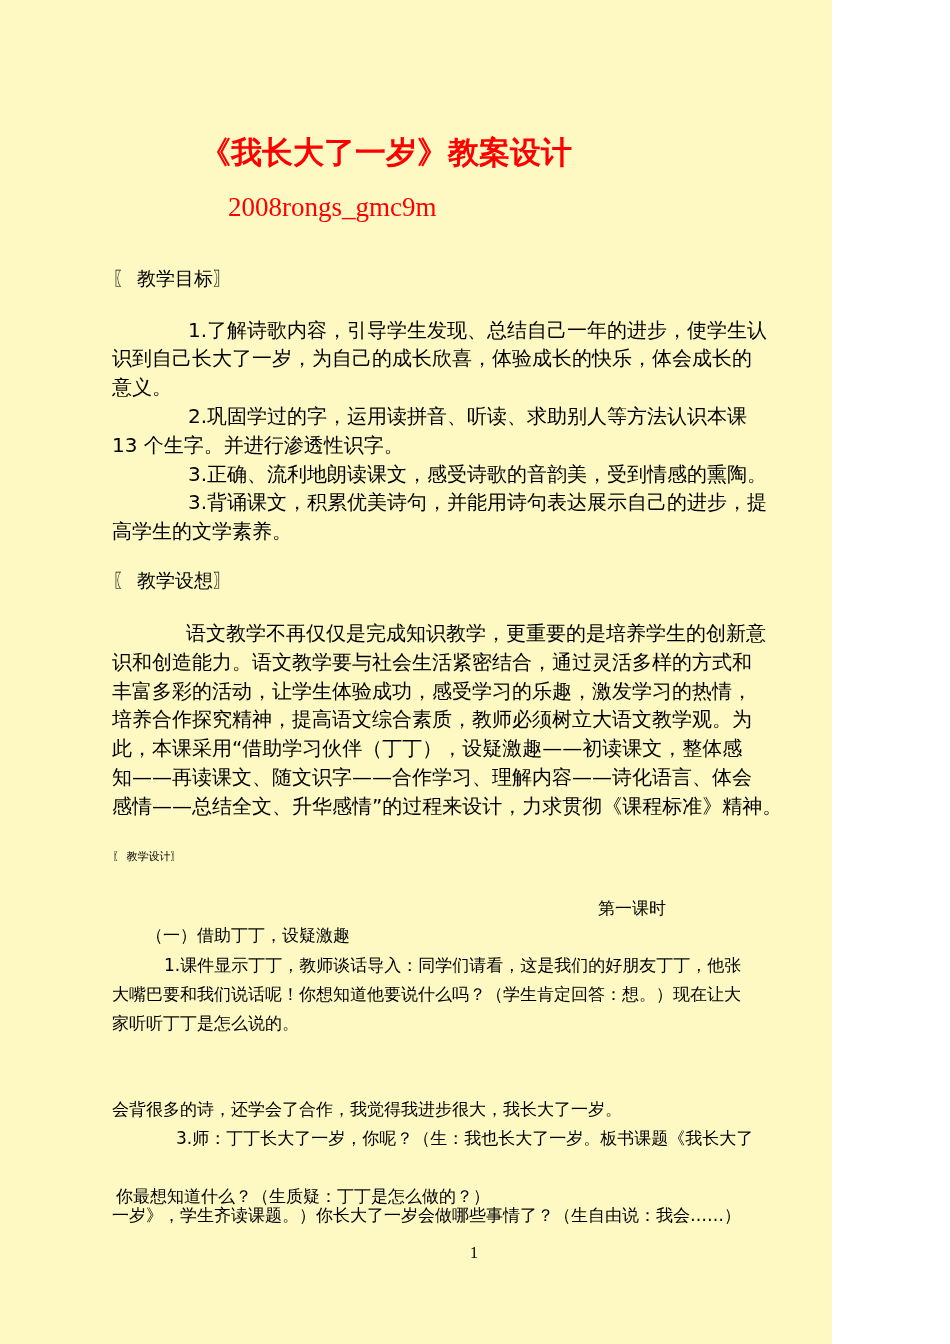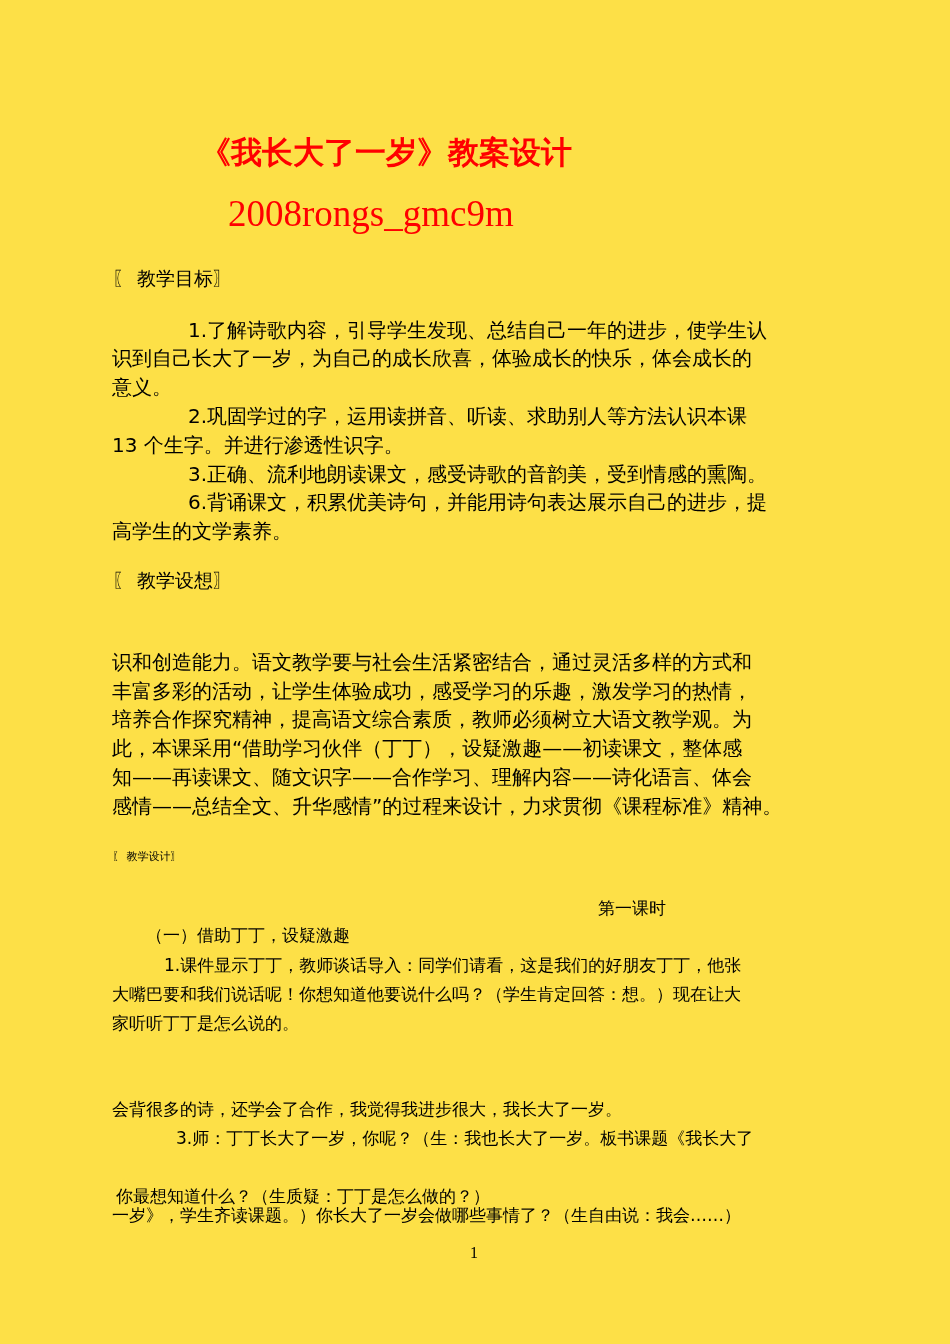--- a/index.html
+++ b/index.html
@@ -11,41 +11,41 @@
       width: 950px;
       height: 1344px;
       position: relative;
       overflow: hidden;
       font-family: "DejaVu Sans", "Liberation Sans", sans-serif;
       color: #000000;
     }
     .page {
       position: absolute;
       left: 0; top: 0;
-      width: 950px;
+      width: 832px;
       height: 1344px;
-      background: #fde047;
+      background: #fef9c3;
     }
     .title {
       position: absolute;
       left: 200px;
       top: 132px;
       font-family: "DejaVu Sans", "Liberation Sans", sans-serif;
       font-size: 31px;
       font-weight: bold;
       color: #ff0000;
       white-space: nowrap;
       letter-spacing: 0px;
     }
     .subtitle {
       position: absolute;
       left: 228px;
       top: 192px;
       font-family: "Liberation Serif", "DejaVu Serif", serif;
-      font-size: 37px;
+      font-size: 27px;
       color: #ff0000;
       white-space: nowrap;
     }
     .line {
       position: absolute;
       white-space: nowrap;
       font-size: 20px;
       line-height: 28px;
       color: #000000;
     }
@@ -80,25 +80,26 @@
   <div class="subtitle">2008rongs_gmc9m</div>
 
   <div class="heading" style="left:112px; top:265px;">〖 教学目标〗</div>
 
   <div class="line" style="left:188px; top:316px;">1.了解诗歌内容，引导学生发现、总结自己一年的进步，使学生认</div>
   <div class="line" style="left:112px; top:344px;">识到自己长大了一岁，为自己的成长欣喜，体验成长的快乐，体会成长的</div>
   <div class="line" style="left:112px; top:373px;">意义。</div>
   <div class="line" style="left:188px; top:402px;">2.巩固学过的字，运用读拼音、听读、求助别人等方法认识本课</div>
   <div class="line" style="left:112px; top:431px;">13 个生字。并进行渗透性识字。</div>
   <div class="line" style="left:188px; top:460px;">3.正确、流利地朗读课文，感受诗歌的音韵美，受到情感的熏陶。</div>
-  <div class="line" style="left:188px; top:488px;">6.背诵课文，积累优美诗句，并能用诗句表达展示自己的进步，提</div>
+  <div class="line" style="left:188px; top:488px;">3.背诵课文，积累优美诗句，并能用诗句表达展示自己的进步，提</div>
   <div class="line" style="left:112px; top:517px;">高学生的文学素养。</div>
 
   <div class="heading" style="left:112px; top:567px;">〖 教学设想〗</div>
 
+  <div class="line" style="left:186px; top:619px;">语文教学不再仅仅是完成知识教学，更重要的是培养学生的创新意</div>
   <div class="line" style="left:112px; top:648px;">识和创造能力。语文教学要与社会生活紧密结合，通过灵活多样的方式和</div>
   <div class="line" style="left:112px; top:677px;">丰富多彩的活动，让学生体验成功，感受学习的乐趣，激发学习的热情，</div>
   <div class="line" style="left:112px; top:705px;">培养合作探究精神，提高语文综合素质，教师必须树立大语文教学观。为</div>
   <div class="line" style="left:112px; top:763px;">知——再读课文、随文识字——合作学习、理解内容——诗化语言、体会</div>
   <div class="line" style="left:112px; top:734px;">此，本课采用“借助学习伙伴（丁丁），设疑激趣——初读课文，整体感</div>
   <div class="line" style="left:112px; top:792px;">感情——总结全文、升华感情”的过程来设计，力求贯彻《课程标准》精神。</div>
 
   <div class="heading small" style="left:112px; top:844px;">〖 教学设计〗</div>
 
   <div class="line small" style="left:598px; top:895px;">第一课时</div>

